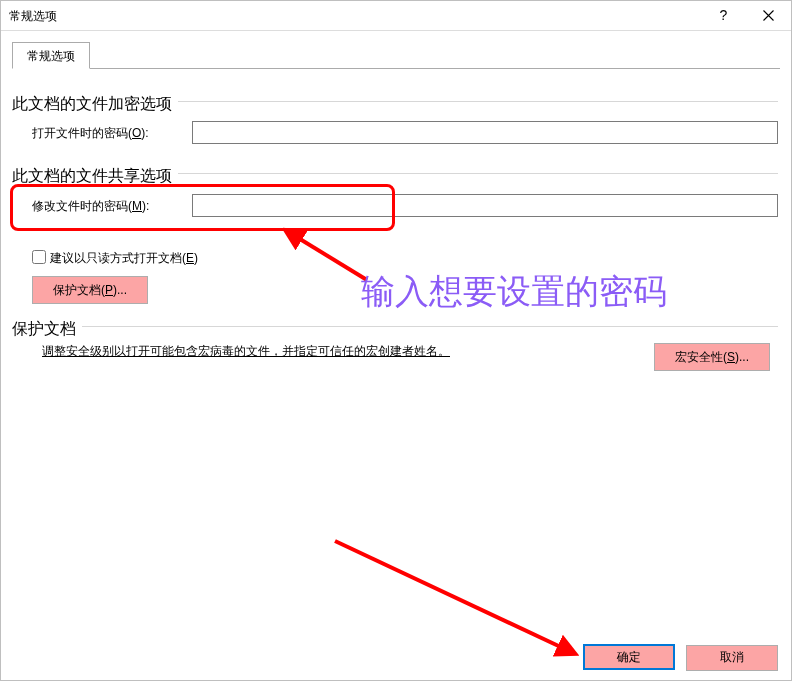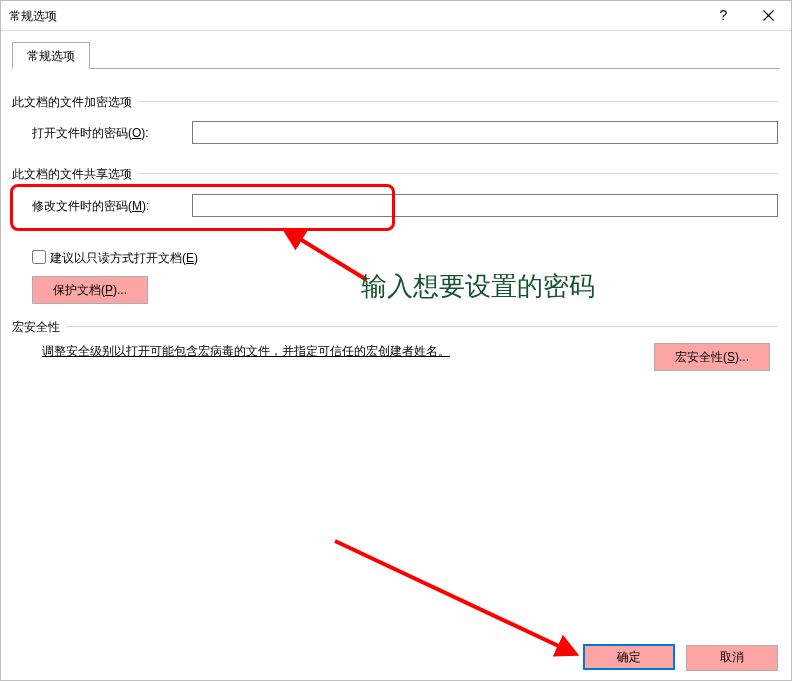--- a/index.html
+++ b/index.html
@@ -16,21 +16,21 @@
   
   .client{position:absolute;left:1px;top:30px;right:1px;bottom:1px;background:#fff;}
 
   
   .tabstrip{position:absolute;left:10px;top:11px;right:10px;height:28px;}
   .tab{position:relative;display:inline-block;height:27px;padding:0 14px;line-height:27px;border:1px solid #ababab;border-bottom:1px solid #fff;background:#fff;font-size:12px;z-index:2;}
   .tabstrip::after{content:"";position:absolute;left:0;right:0;bottom:1px;height:1px;border-bottom:1px solid #ababab;z-index:1;}
 
   
   .group{position:absolute;left:10px;right:12px;}
-  .group-title{position:relative;height:14px;font-size:12px;}
+  .group-title{position:relative;height:14px;font-size:16px;}
   .group-title::after{content:"";position:absolute;top:7px;right:0;left:0;height:1px;border-top:1px solid #d7d7d7;}
   .group-title span{position:relative;background:#fff;padding-right:6px;z-index:2;}
 
   
   .row{position:absolute;left:10px;right:12px;height:24px;}
   .row label{position:absolute;left:20px;top:4px;font-size:12px;}
   .row input[type=text]{position:absolute;left:180px;right:0;top:0;height:23px;border:1px solid #7a7a7a;background:#fff;font-size:12px;padding:0 3px;}
   .row input[type=checkbox]{position:absolute;left:20px;top:4px;width:14px;height:14px;margin:0;}
   .row .cb-label{position:absolute;left:38px;top:4px;}
 
@@ -43,21 +43,21 @@
   .footer{position:absolute;right:12px;bottom:7px;height:28px;}
   .footer .btn-classic{width:92px;height:26px;margin-left:8px;}
 
   .outer{position:relative;width:792px;height:681px;border:1px solid #bfbfbf;box-shadow:0 0 4px rgba(0,0,0,0.2);}
 
   .underline{text-decoration:underline;}
 
   
   .anno{position:absolute;pointer-events:none;}
   .anno-box{border:3px solid #ff0000;border-radius:8px;}
-  .anno-text{color:#14532d;font-size:26px;font-family:"Microsoft YaHei",sans-serif;font-weight:500;}
+  .anno-text{color:#8b5cf6;font-size:34px;font-family:"Microsoft YaHei",sans-serif;font-weight:500;}
 </style>
 </head>
 <body>
 
 <div class="outer">
 
   <div class="titlebar">
     <span class="title">常规选项</span>
     <span class="btn help">?</span>
     <span class="btn close">
@@ -90,21 +90,21 @@
     </div>
     <div class="row" style="top:163px;">
       <label><span>修改文件时的密码(</span><span class="underline">M</span><span>):</span></label>
       <input type="text" value="" style="">
     </div>
     <div class="row" style="top:245px;height:30px;">
       <button class="btn-classic" style="position:absolute;left:20px;top:0;width:116px;height:28px;"><span>保护文档(</span><span class="underline">P</span><span>)...</span></button>
     </div>
 
     <div class="group" style="top:288px;">
-      <div class="group-title"><span>宏安全性</span></div>
+      <div class="group-title"><span>保护文档</span></div>
     </div>
     <div class="row" style="top:312px;height:30px;">
       <span class="desc">调整安全级别以打开可能包含宏病毒的文件，并指定可信任的宏创建者姓名。</span>
       <button class="btn-classic" style="position:absolute;right:8px;top:0;width:116px;height:28px;"><span>宏安全性(</span><span class="underline">S</span><span>)...</span></button>
     </div>
 
     <div class="footer">
       <button class="btn-classic default">确定</button>
       <button class="btn-classic">取消</button>
     </div>

